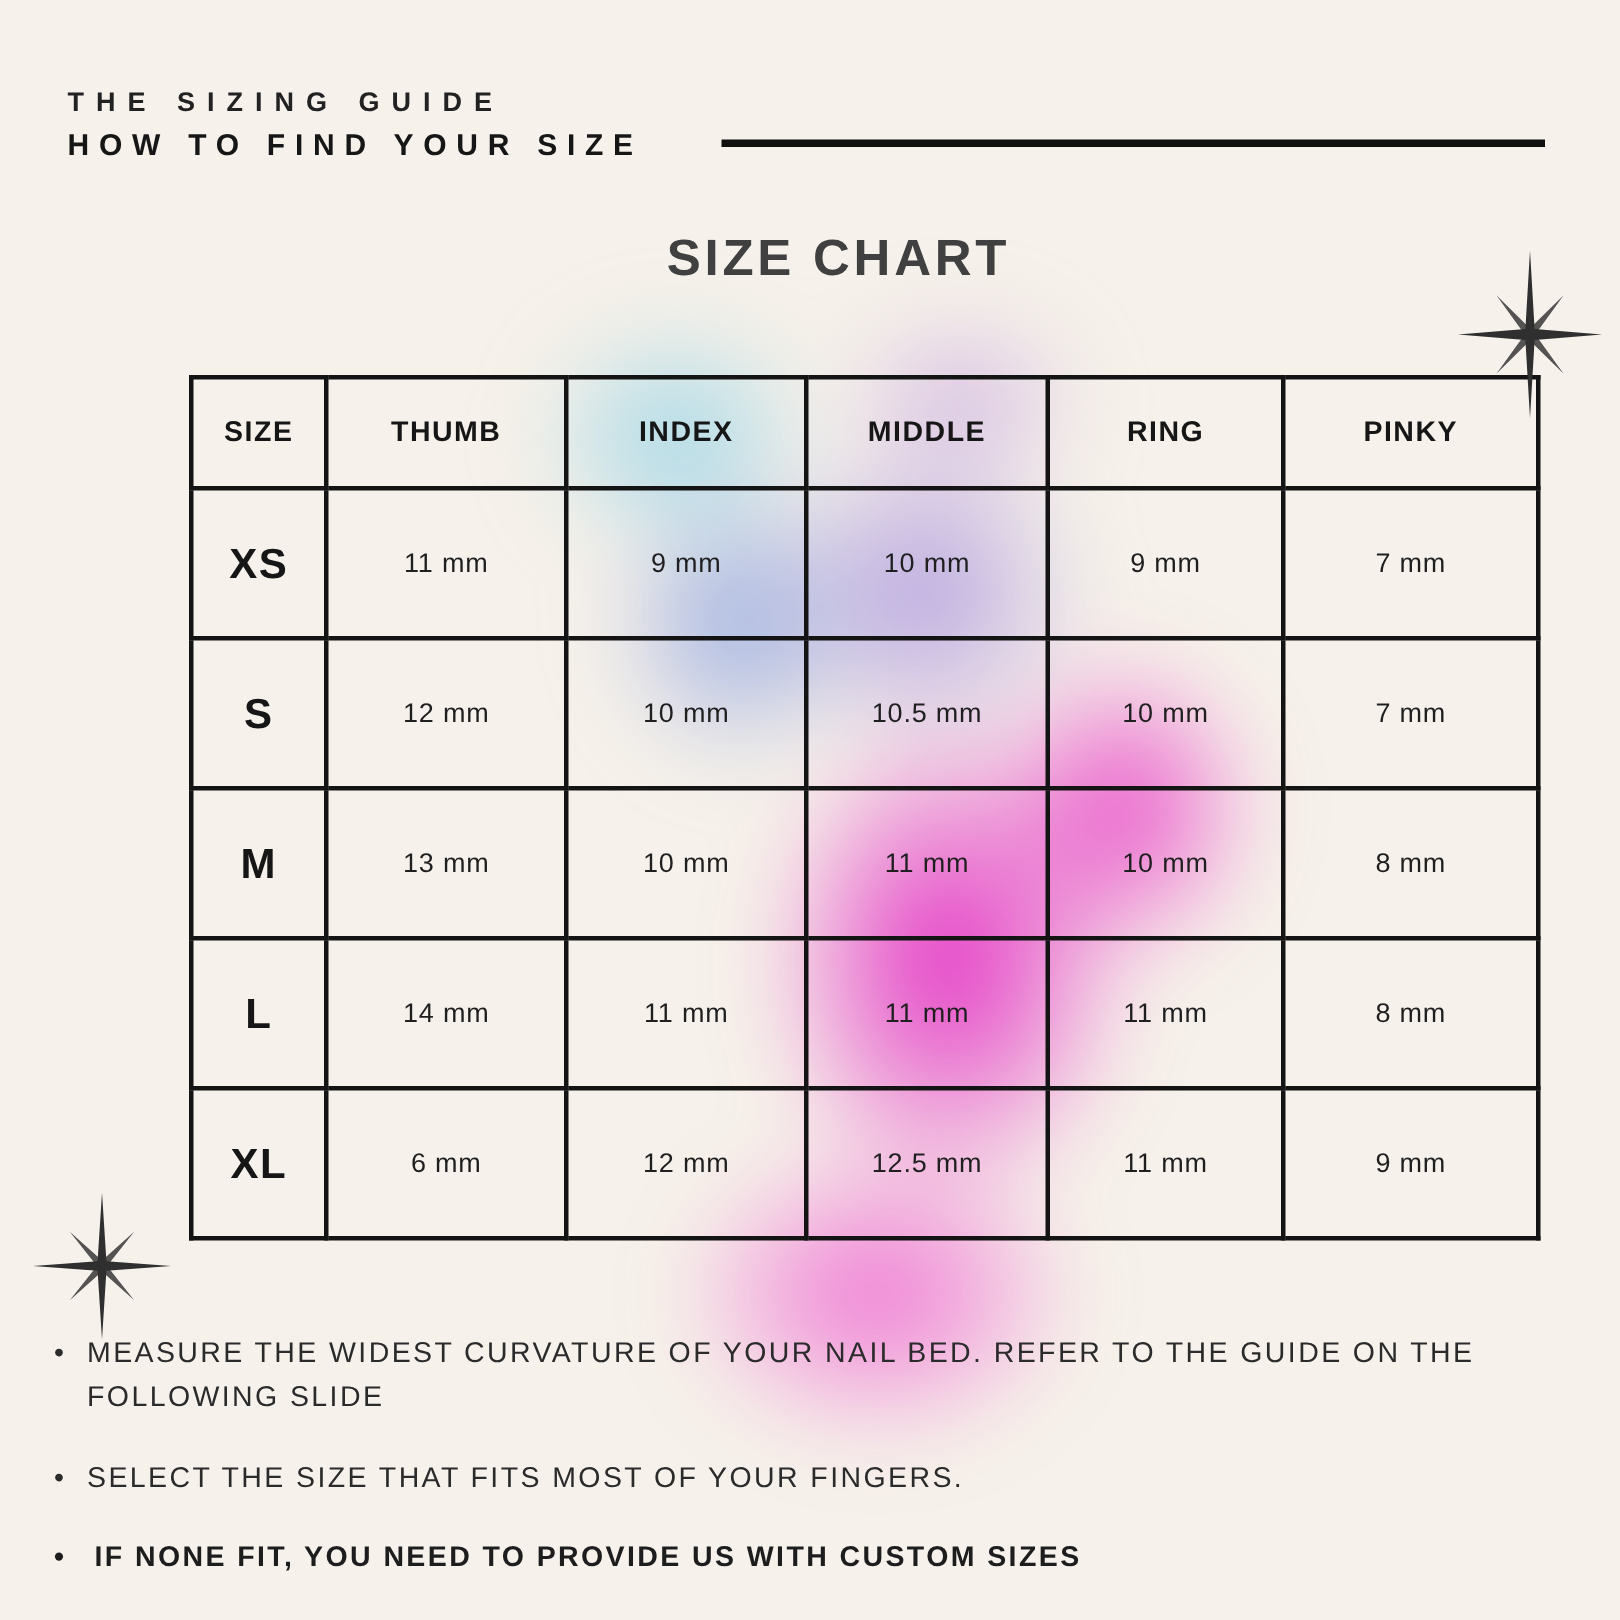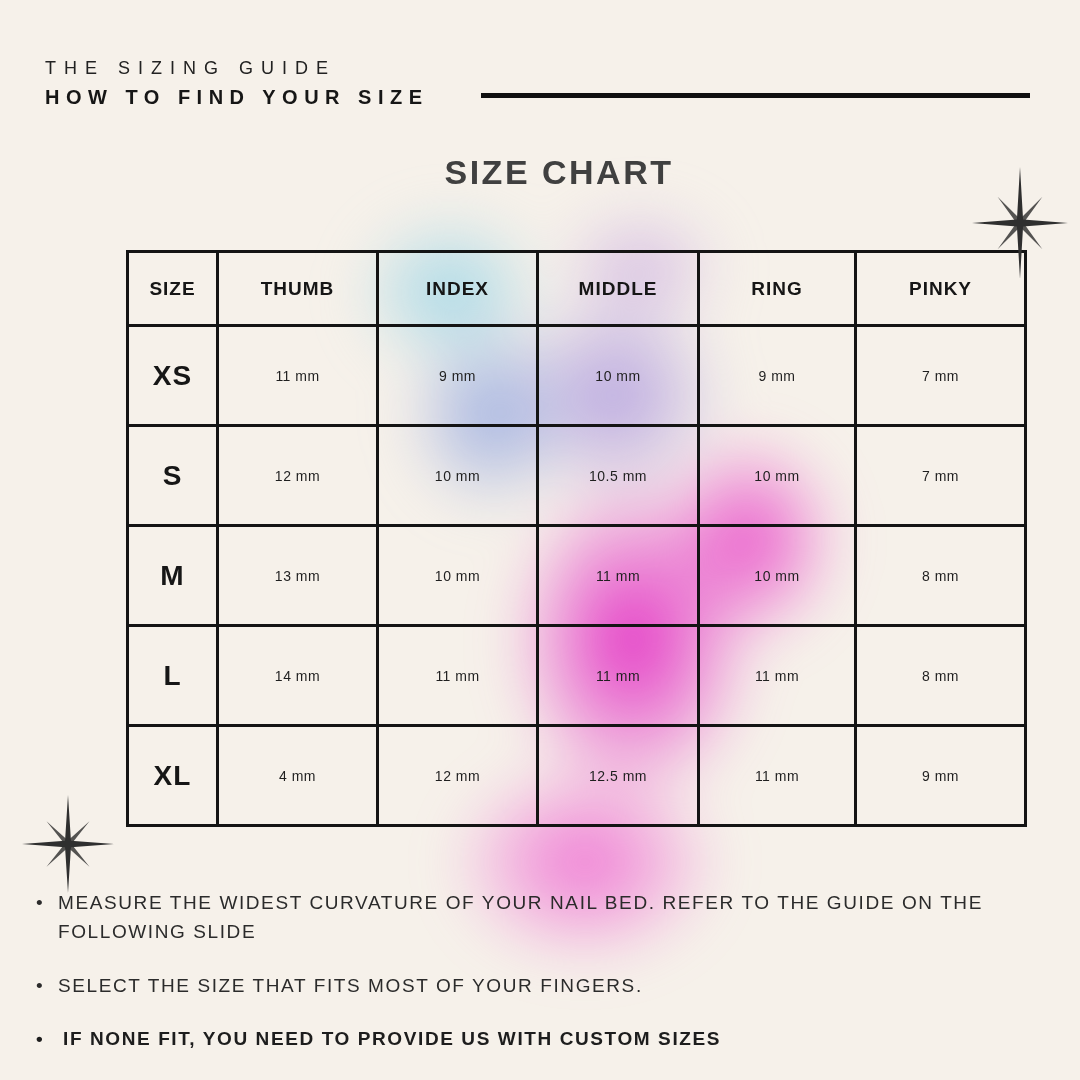--- a/index.html
+++ b/index.html
@@ -19,40 +19,40 @@
       radial-gradient(140px 120px at 450px 292px, rgba(158,214,231,.95) 0%, rgba(158,214,231,0) 70%),
       radial-gradient(130px 145px at 492px 415px, rgba(148,168,224,.90) 0%, rgba(148,168,224,0) 70%),
       radial-gradient(155px 155px at 615px 395px, rgba(178,158,223,.95) 0%, rgba(178,158,223,0) 72%),
       radial-gradient(125px 95px  at 640px 268px, rgba(205,175,225,.80) 0%, rgba(205,175,225,0) 70%),
       radial-gradient(175px 235px at 633px 640px, rgba(227,48,196,1)   0%, rgba(227,48,196,0) 72%),
       radial-gradient(135px 155px at 748px 540px, rgba(232,62,198,.90) 0%, rgba(232,62,198,0) 70%),
       radial-gradient(195px 150px at 585px 862px, rgba(238,95,208,.85) 0%, rgba(238,95,208,0) 70%);
   }
   
   .masthead { position:absolute; left:45px; top:58px; z-index:2; }
-  .eyebrow  { font-size:18px; font-weight:400; letter-spacing:8px; color:#222; white-space:nowrap; }
+  .eyebrow  { font-size:18px; font-weight:700; letter-spacing:8px; color:#222; white-space:nowrap; }
   .howto    { font-size:20px; font-weight:700; letter-spacing:6.5px; margin-top:7px; white-space:nowrap; }
   .rule     { position:absolute; left:481px; top:93px; width:549px; height:5px; background:#101010; z-index:2; }
   
   .title-wrap { position:absolute; left:110px; width:898px; top:153px; text-align:center; z-index:2; }
   .chart-title { font-size:34px; font-weight:700; letter-spacing:2.5px; color:#404040; }
   .chart-sub   { font-size:20px; letter-spacing:1px; margin-top:15px; color:#1c1c1c; }
   .chart-sub b { font-weight:700; }
   
   .size-table {
     position:absolute; left:110px; top:250px; width:898px; z-index:2;
     border-collapse:collapse; table-layout:fixed;margin-left:16px;
   }
   .size-table th, .size-table td {
     border:3px solid #141414; text-align:center; vertical-align:middle;
     background:transparent;
   }
   .size-table thead th { height:74px; font-size:19px; font-weight:700; letter-spacing:1px; }
   .size-table tbody th { height:100px; font-size:28px; font-weight:700; letter-spacing:1px; }
-  .size-table tbody td { height:100px; font-size:14px; font-weight:400; letter-spacing:.5px; color:#1f1f1f; }
+  .size-table tbody td { height:100px; font-size:18px; font-weight:400; letter-spacing:.5px; color:#1f1f1f; }
   
   .notes { position:absolute; left:36px; top:888px; width:1010px; z-index:2; list-style:none; }
   .note  { display:flex; align-items:flex-start; margin-bottom:24px; font-size:19px; letter-spacing:1.6px; line-height:1.55; color:#2b2b2b; }
   .note .marker { width:22px; flex:0 0 22px; font-size:19px; line-height:1.55; }
   .note.bold { font-weight:700; color:#1d1d1d; margin-top:4px; }
   .note.bold .note-text { padding-left:5px; }
   
   .sparkle { position:absolute; z-index:3; }
   .sparkle-right { left:972px; top:167px; width:96px;  height:112px; }
   .sparkle-left  { left:22px;  top:795px; width:92px;  height:98px; }
@@ -121,21 +121,21 @@
       <tr>
         <th>L</th>
         <td>14 mm</td>
         <td>11 mm</td>
         <td>11 mm</td>
         <td>11 mm</td>
         <td>8 mm</td>
       </tr>
       <tr>
         <th>XL</th>
-        <td>4 mm</td>
+        <td>6 mm</td>
         <td>12 mm</td>
         <td>12.5 mm</td>
         <td>11 mm</td>
         <td>9 mm</td>
       </tr>
     </tbody>
 </table>
 
 <ul class="notes">
     <li class="note">

